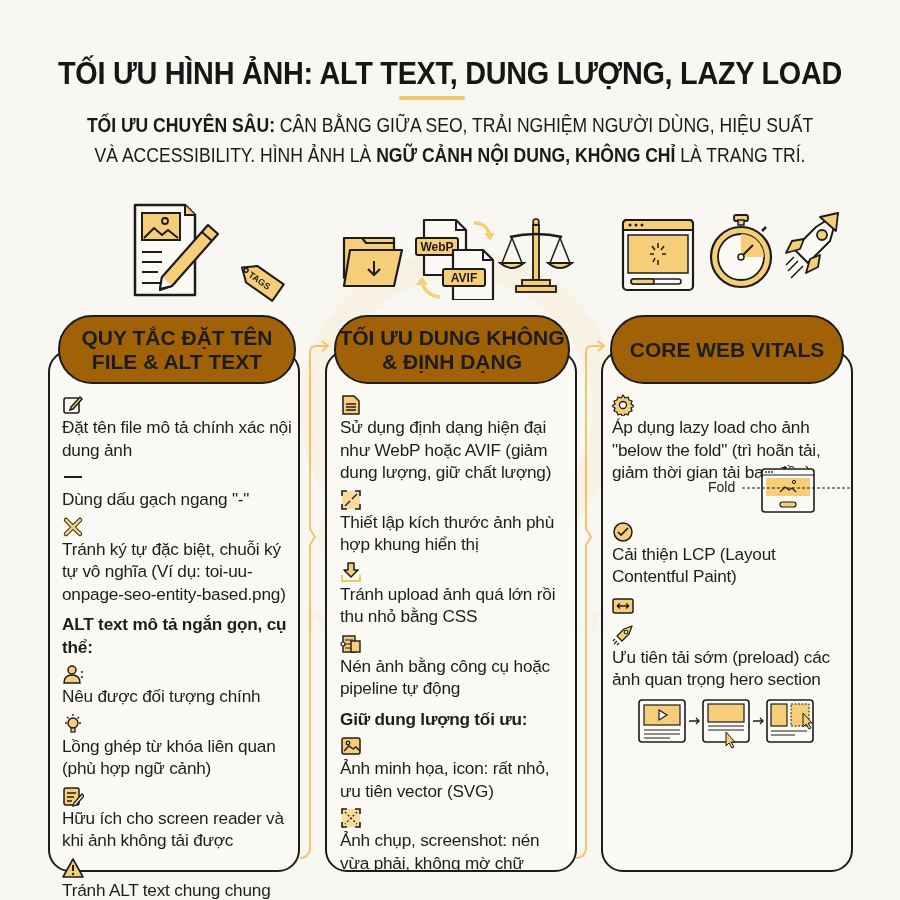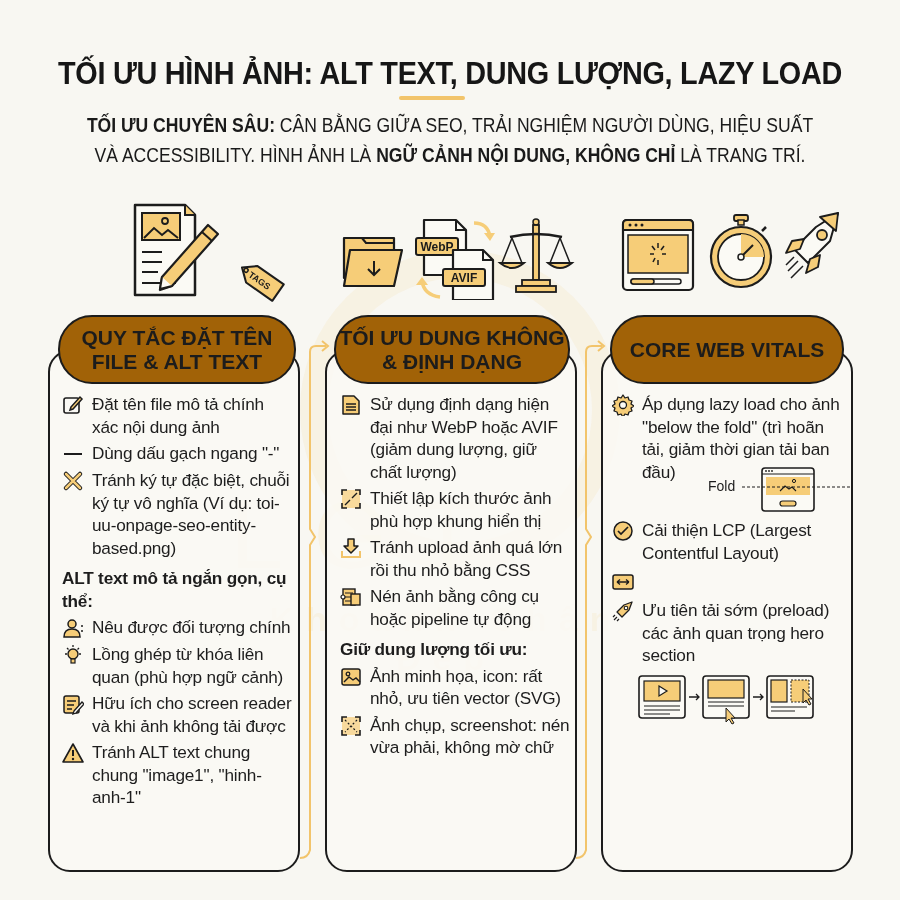--- a/index.html
+++ b/index.html
@@ -59,21 +59,21 @@
     position: absolute; top: 315px; height: 69px;
     background: #a16207; border: 2px solid #1c1c1c; border-radius: 34px;
     display: flex; align-items: center; justify-content: center;
     text-align: center; font-weight: 700; font-size: 21px; line-height: 24px;
     color: #1c1c1c; z-index: 3;
   }
   .card-body {
     position: absolute; top: 393px; z-index: 2;
     font-size: 17.2px; line-height: 22.5px; color: #1d1d1d;
   }
-  .item { display: flex; align-items: flex-start; margin-bottom: 4px; }
+  .item { display: flex; align-items: flex-start; margin-bottom: 4px; flex-direction: column; }
   .item .ic { width: 22px; height: 22px; flex: 0 0 22px; margin-right: 8px; margin-top: 1px; }
   .item .ic svg { width: 22px; height: 22px; display: block; }
   .item .txt { flex: 1; letter-spacing: -0.2px; }
   .sec-head { font-weight: 700; margin: 8px 0 4px 0; letter-spacing: -0.2px; }
 
   
   .connector { position: absolute; z-index: 1; }
 </style>
 </head>
 <body>
@@ -381,21 +381,21 @@
       <rect x="38" y="34" width="16" height="5" rx="2.5" fill="#f6cd78" stroke="#1c1c1c" stroke-width="1.2"></rect>
     </svg>
   </div>
   <div class="item">
     <span class="ic">
         <svg viewBox="0 0 22 22">
           <circle cx="11" cy="11" r="9" fill="#f6cd78" stroke="#1c1c1c" stroke-width="1.5"></circle>
           <path d="M6 11 l3 3 l7 -7" fill="none" stroke="#1c1c1c" stroke-width="1.7"></path>
         </svg>
       </span>
-    <span class="txt">Cải thiện LCP (Largest Contentful Layout)</span>
+    <span class="txt">Cải thiện LCP (Layout Contentful Paint)</span>
   </div>
   <div class="item" style="margin-top:6px;">
     <span class="ic">
         <svg viewBox="0 0 22 22">
           <rect x="1" y="4" width="20" height="14" rx="2" fill="#f6cd78" stroke="#1c1c1c" stroke-width="1.5"></rect>
           <path d="M5 11 h12 M5 11 l3 -2.5 M5 11 l3 2.5 M17 11 l-3 -2.5 M17 11 l-3 2.5" fill="none" stroke="#1c1c1c" stroke-width="1.3"></path>
         </svg>
       </span>
   </div>
   <div class="item" style="margin-top:6px;">

